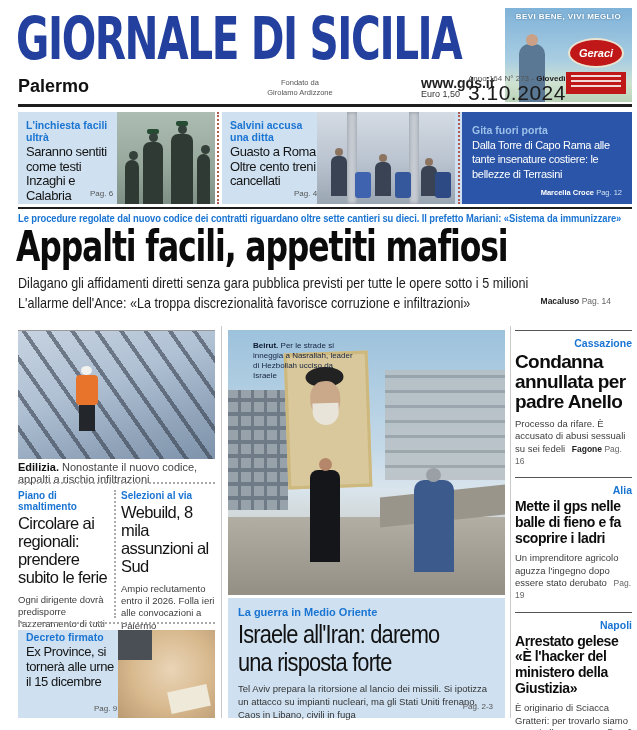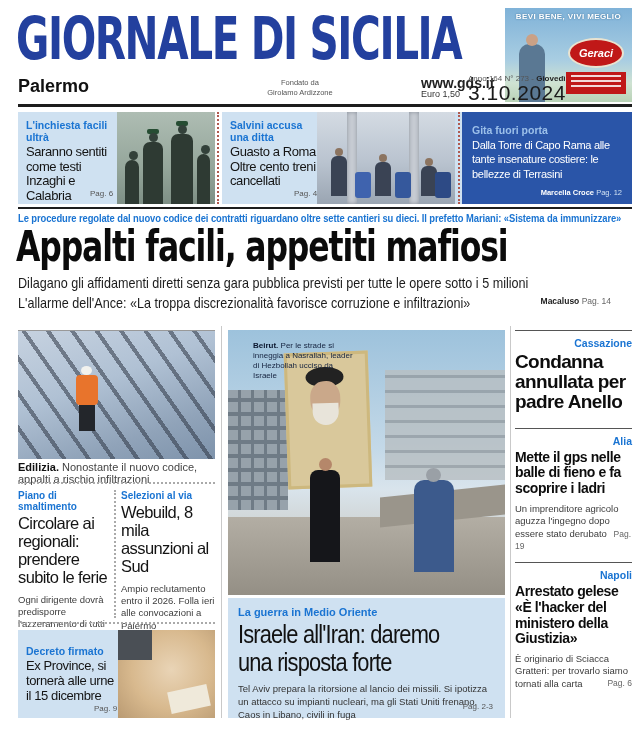--- a/index.html
+++ b/index.html
@@ -83,21 +83,21 @@
   .lcap b{color:#111;}
   .dhr{position:absolute;left:18px;width:197px;border-top:2px dotted #aaa;}
   .mini{position:absolute;top:490px;width:94px;}
   .m1{left:18px;} .m2{left:121px;}
   .minisep{position:absolute;left:114px;top:490px;height:128px;border-left:2px dotted #aaa;}
   .mini .kicker{font-size:10px;}
   .mini-head{font-size:16.5px;line-height:1.1;color:#141414;letter-spacing:-.6px;margin:2px 0 7px 0;}
   .mini-body{font-size:9.5px;color:#3c3c3c;line-height:1.3;}
   .mini-by{text-align:right;margin-top:2px;}
   .decreto{position:absolute;left:18px;top:630px;width:197px;height:88px;background:#cfe1f1;overflow:hidden;}
-  .dec-txt{position:absolute;left:0;top:0;width:96px;padding:15px 0 0 8px;}
+  .dec-txt{position:absolute;left:0;top:0;width:96px;padding:1px 0 0 8px;}
   .dec-head{font-size:13px;line-height:1.15;letter-spacing:-.4px;color:#141414;}
   .dec-pg{position:absolute;left:76px;bottom:5px;font-size:8px;color:#555;}
   .ph-hand{position:absolute;right:0;top:0;width:97px;height:88px;
       background:radial-gradient(circle at 55% 45%,#e9d4b6 0%,#d8b98e 55%,#b99a72 100%);}
   .ph-hand:before{content:"";position:absolute;left:0;top:0;width:34px;height:30px;background:#4a4f55;}
   .ph-hand:after{content:"";position:absolute;right:6px;bottom:8px;width:40px;height:22px;background:#efe9da;transform:rotate(-12deg);}
   
   .cphoto{position:absolute;left:228px;top:330px;width:277px;height:265px;overflow:hidden;
       background:linear-gradient(180deg,#9dc2dc 0%,#c4d9e8 45%,#d9e4ec 60%,#cfd3d2 75%,#a8a49c 100%);}
   .bldg-l{position:absolute;left:0;top:60px;width:60px;height:120px;background:#97a2ab;
@@ -293,20 +293,24 @@
       </div>
       <div class="cbox-body">Tel Aviv prepara la ritorsione al lancio dei missili. Si ipotizza un attacco su impianti nucleari, ma gli Stati Uniti frenano. Caos in Libano, civili in fuga</div>
     </div>
     <div class="cbox-pg">Pag. 2-3</div>
   </div>
 
   <div class="rcol">
     <div class="rstory b">
       <div class="kicker">Cassazione</div>
       <div class="rhead-lg">Condanna annullata per padre Anello</div>
+      <div class="rbody">
+        <span>Processo da rifare. È accusato di abusi sessuali su sei fedeli</span>
+        <span class="byl"><b>Fagone</b> <span>Pag. 16</span></span>
+      </div>
     </div>
     <div class="rstory b">
       <div class="kicker">Alia</div>
       <div class="rhead">Mette il gps nelle balle di fieno e fa scoprire i ladri</div>
       <div class="rbody">
         <span>Un imprenditore agricolo aguzza l'ingegno dopo essere stato derubato</span>
         <span class="byl">Pag. 19</span>
       </div>
     </div>
     <div class="rstory b">

